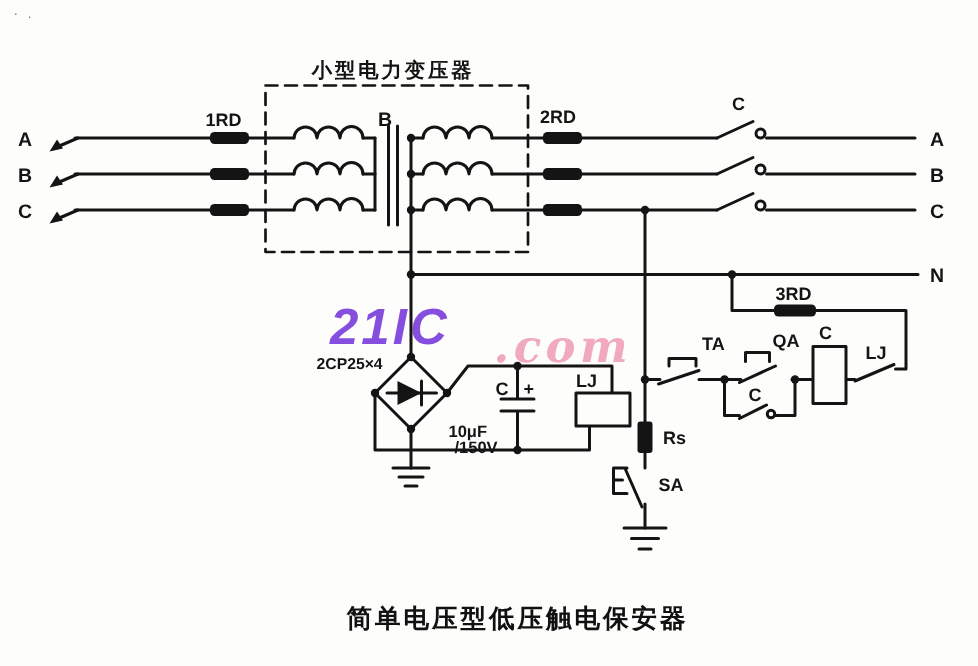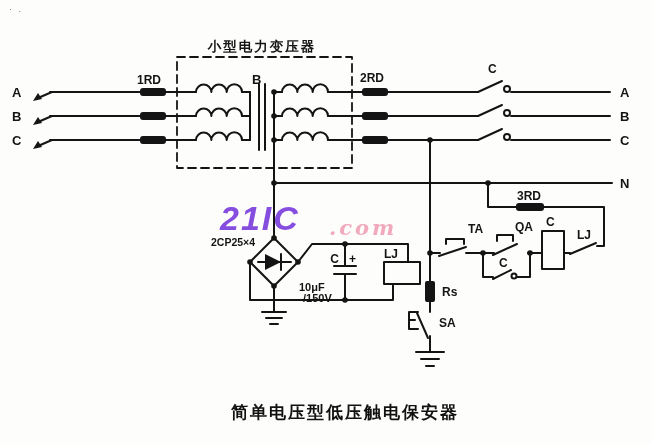--- a/index.html
+++ b/index.html
@@ -9,21 +9,21 @@
   svg text{font-family:"Liberation Sans",sans-serif;fill:#141414}
   .t13{font-size:13px;font-weight:700}
   .t12{font-size:12px;font-weight:700}
   .t11{font-size:11px;font-weight:700}
   .t10{font-size:10.5px;font-weight:700}
   .cn {font-size:13.5px;font-weight:700;letter-spacing:2px}
   .wm{position:absolute;line-height:1;white-space:nowrap;user-select:none}
   .wm-brand{left:220px;top:201px;font-size:34px;font-weight:800;letter-spacing:2px;
             color:#6d28d9;opacity:.82;font-style:italic}
   .wm-cn{left:334px;top:199px;font-size:20px;font-weight:700;color:#f2a6ba;opacity:.9;letter-spacing:2px}
-  .wm-com{left:329px;top:217px;font-size:21px;font-weight:700;font-style:italic;
+  .wm-com{left:329px;top:217px;font-size:30px;font-weight:700;font-style:italic;
           font-family:"DejaVu Serif",serif;color:#efa0b7;opacity:.9;letter-spacing:3px}
   .caption{position:absolute;left:0;top:401px;width:690px;text-align:center;
            font-size:17px;font-weight:700;letter-spacing:2px;color:#111}
   .artifact{position:absolute;left:9px;top:4px;font-size:9px;color:#777;letter-spacing:2px}
 </style>
 </head>
 <body>
 
 <div class="stage">
 

